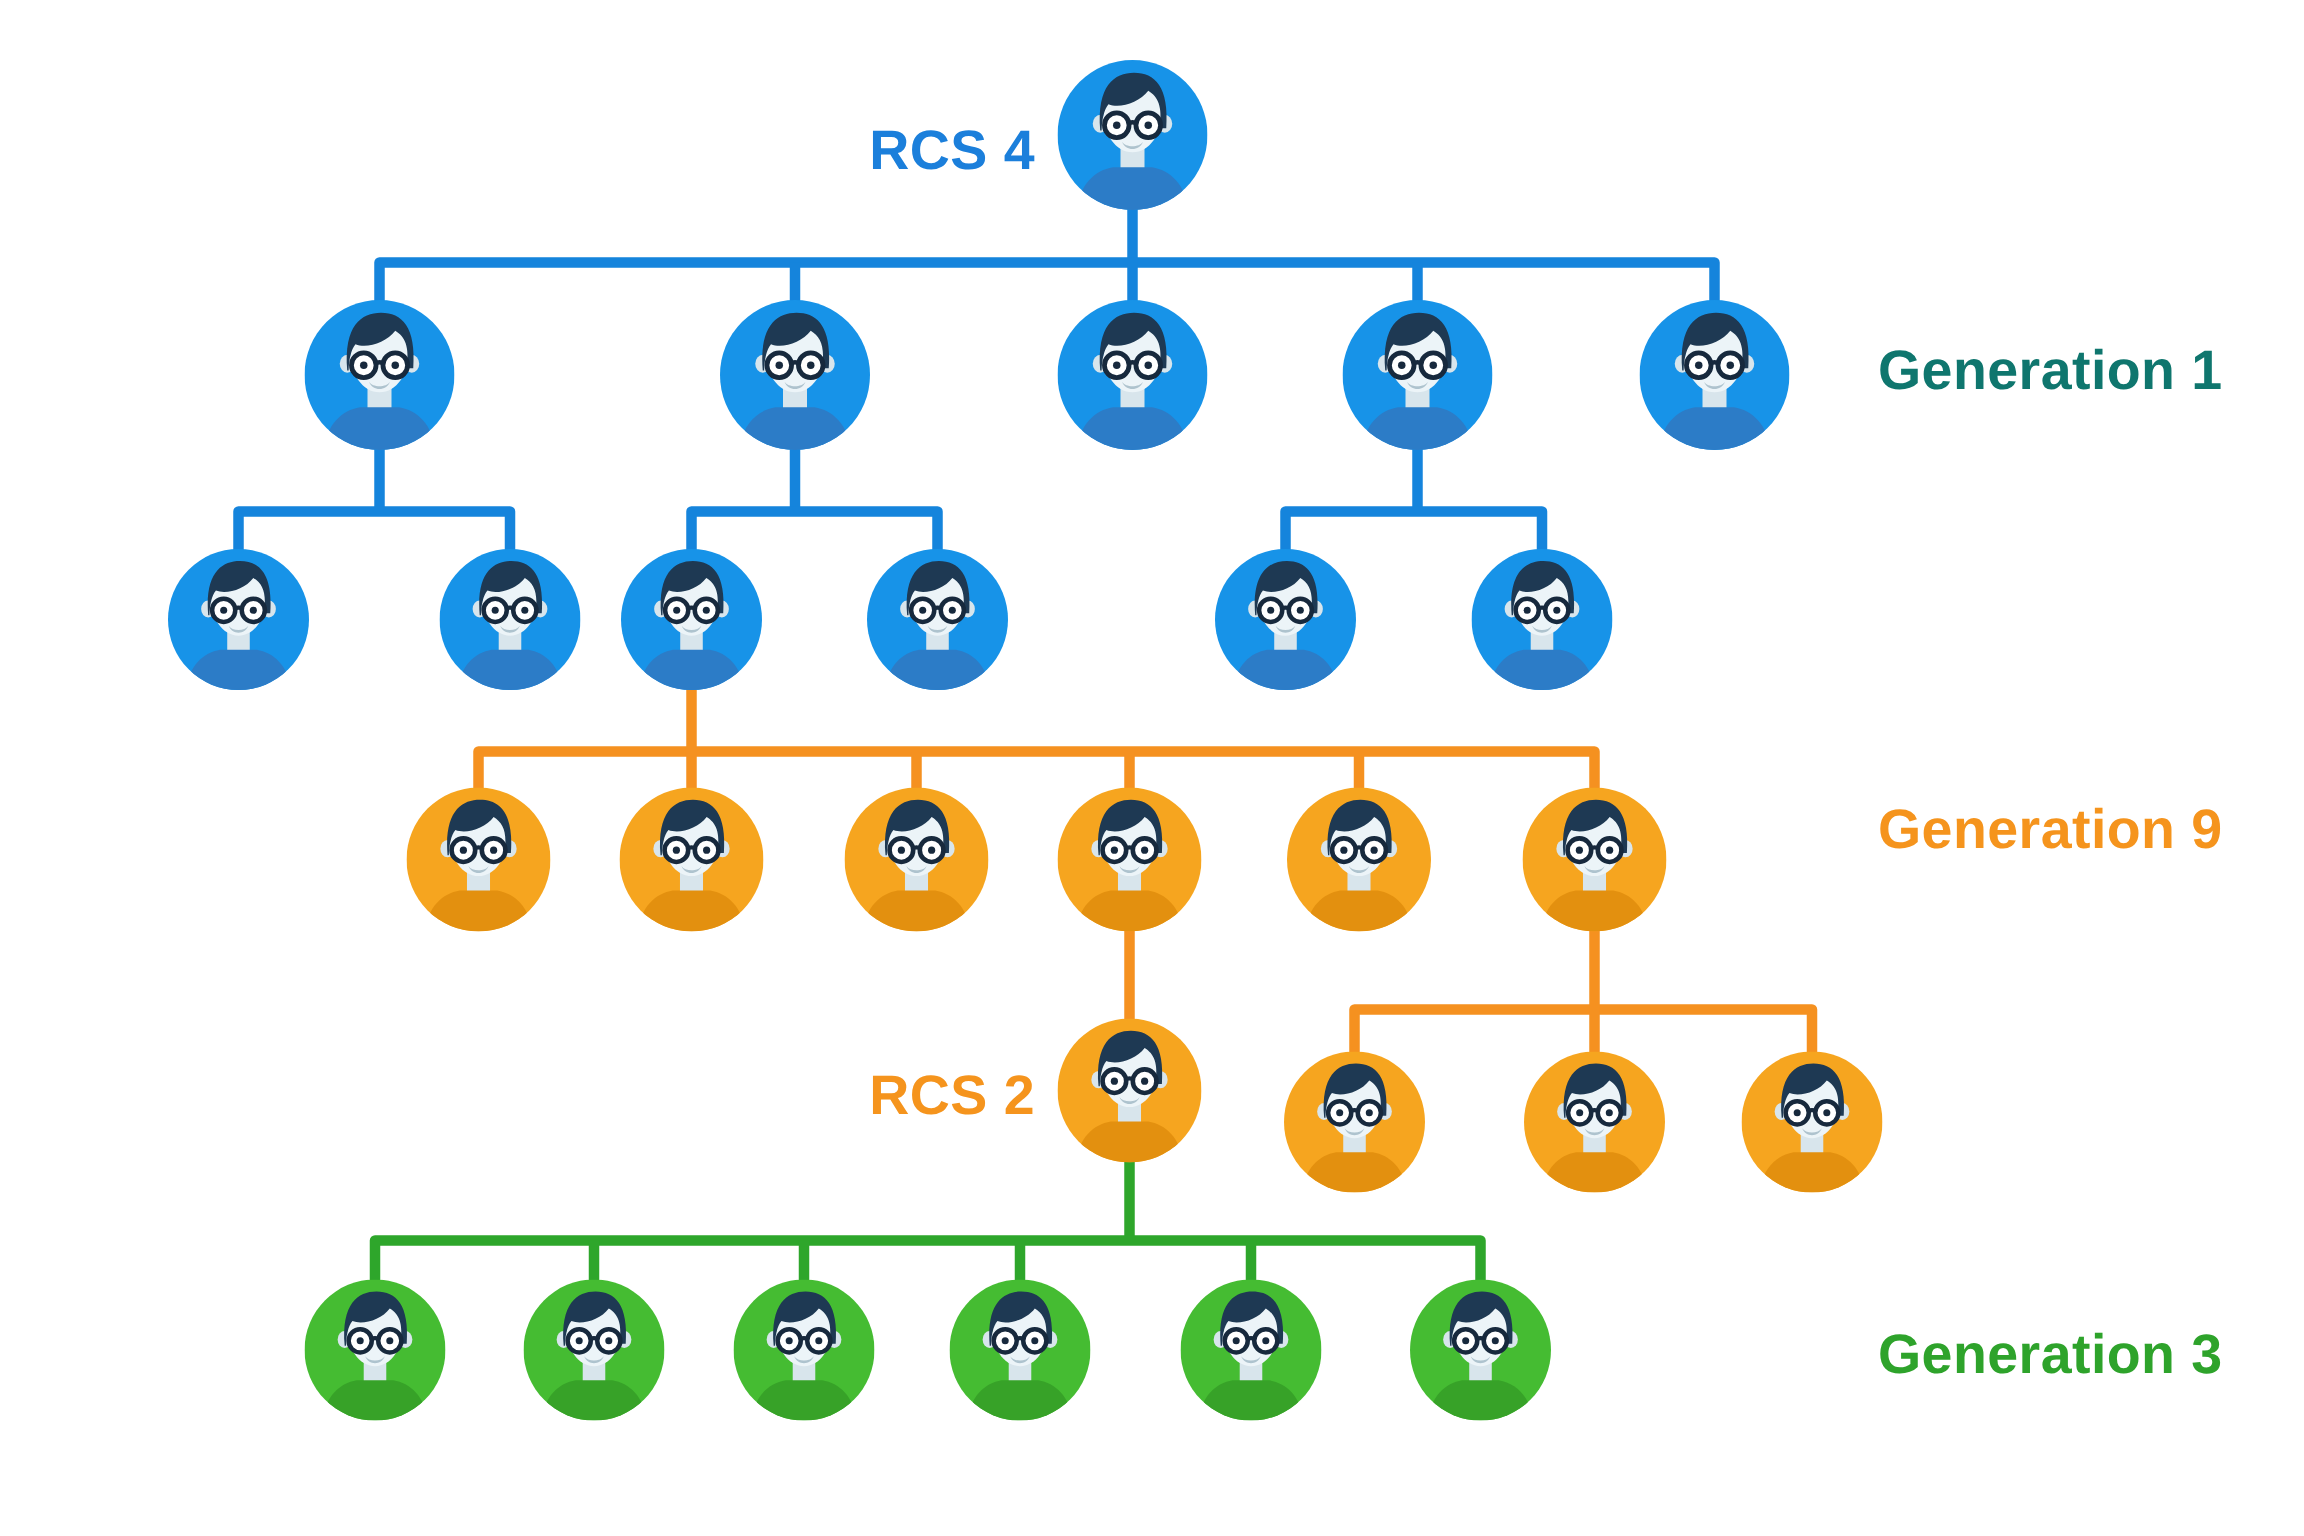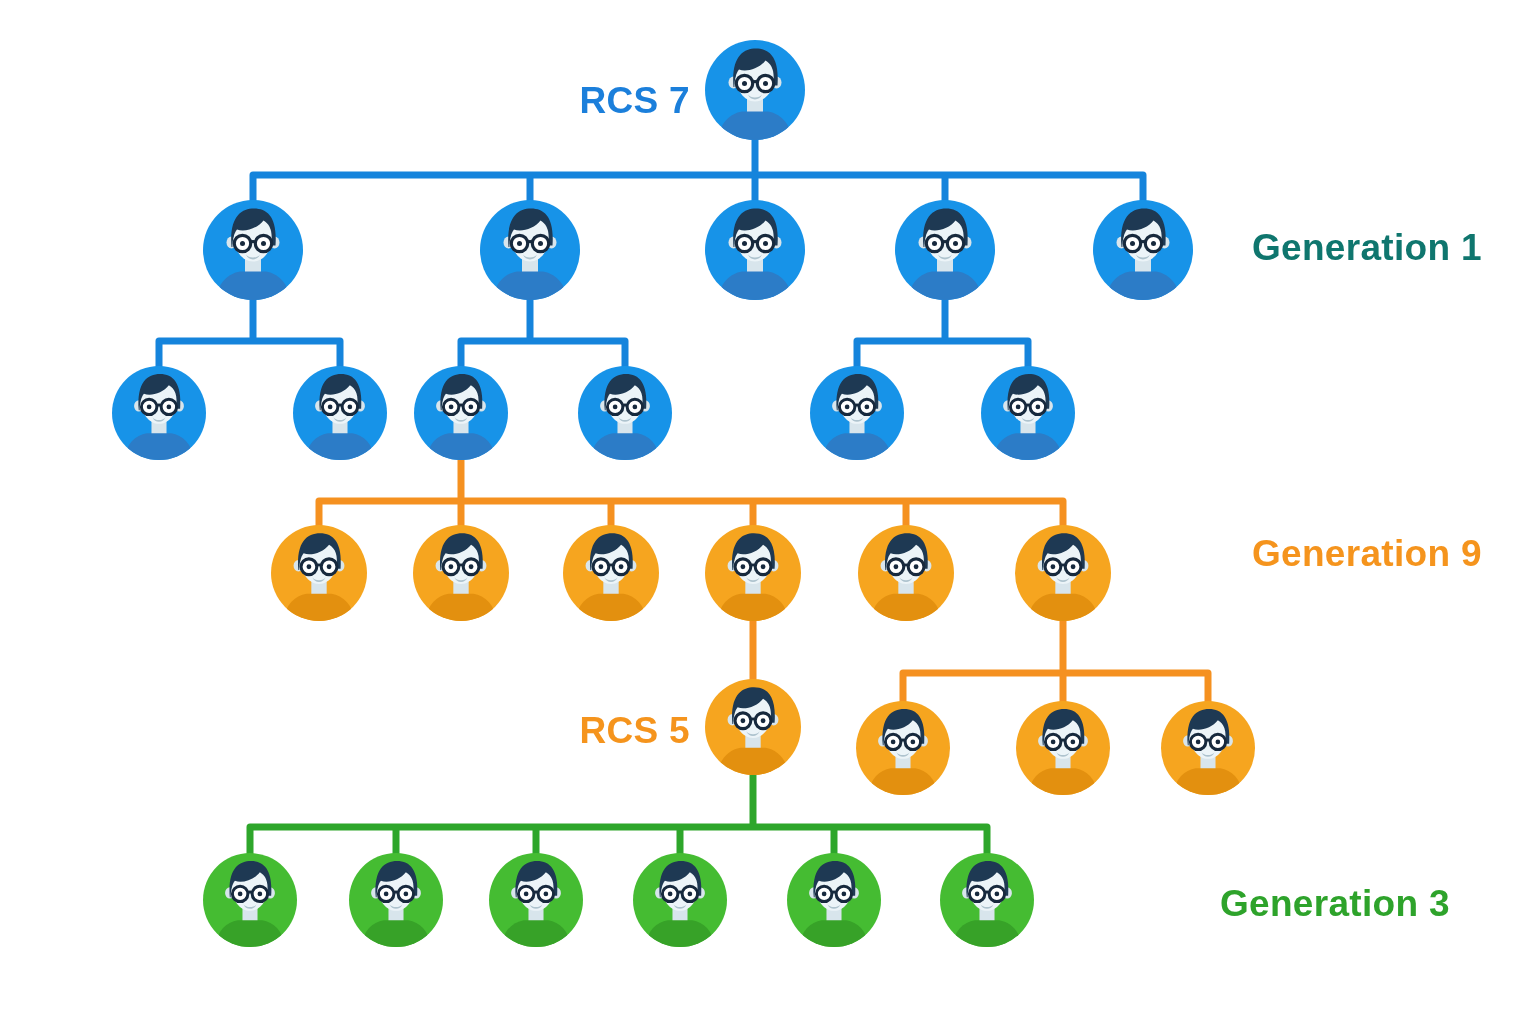--- a/index.html
+++ b/index.html
@@ -667,19 +667,19 @@
             <circle cx="60.5" cy="43.5" r="8.2" fill="#FFFFFF" stroke="#17293D" stroke-width="3.2"></circle>
             <path d="M47.7,42.2 C48.7,41.3 51.3,41.3 52.3,42.2" fill="none" stroke="#17293D" stroke-width="3"></path>
             <circle cx="39.5" cy="43.5" r="2.5" fill="#17293D"></circle>
             <circle cx="60.5" cy="43.5" r="2.5" fill="#17293D"></circle>
             <path fill="#AEC3CE" d="M43,54.5 C45.5,58.5 54.5,58.5 57,54.5 C54.5,61 45.5,61 43,54.5 Z"></path>
           </g>
         </g>
       </svg>
     </div>
   <div id="labels">
-      <div class="tree-label" style="left: 690px; top: 100px; color: rgb(27, 127, 219); transform: translate(-100%, -50%);">RCS 7</div>
+      <div class="tree-label" style="left: 690px; top: 100px; color: rgb(27, 127, 219); transform: translate(-100%, -50%);">RCS 4</div>
       <div class="tree-label" style="left: 1252px; top: 247px; color: #0f766e; transform: translate(0px, -50%);">Generation 1</div>
       <div class="tree-label" style="left: 1252px; top: 553px; color: rgb(245, 148, 29); transform: translate(0px, -50%);">Generation 9</div>
-      <div class="tree-label" style="left: 690px; top: 730px; color: rgb(245, 148, 29); transform: translate(-100%, -50%);">RCS 5</div>
-      <div class="tree-label" style="left: 1220px; top: 903px; color: rgb(46, 163, 43); transform: translate(0px, -50%);">Generation 3</div>
+      <div class="tree-label" style="left: 690px; top: 730px; color: rgb(245, 148, 29); transform: translate(-100%, -50%);">RCS 2</div>
+      <div class="tree-label" style="left: 1252px; top: 903px; color: rgb(46, 163, 43); transform: translate(0px, -50%);">Generation 3</div>
     </div>
 </div>
 
 </body></html>

